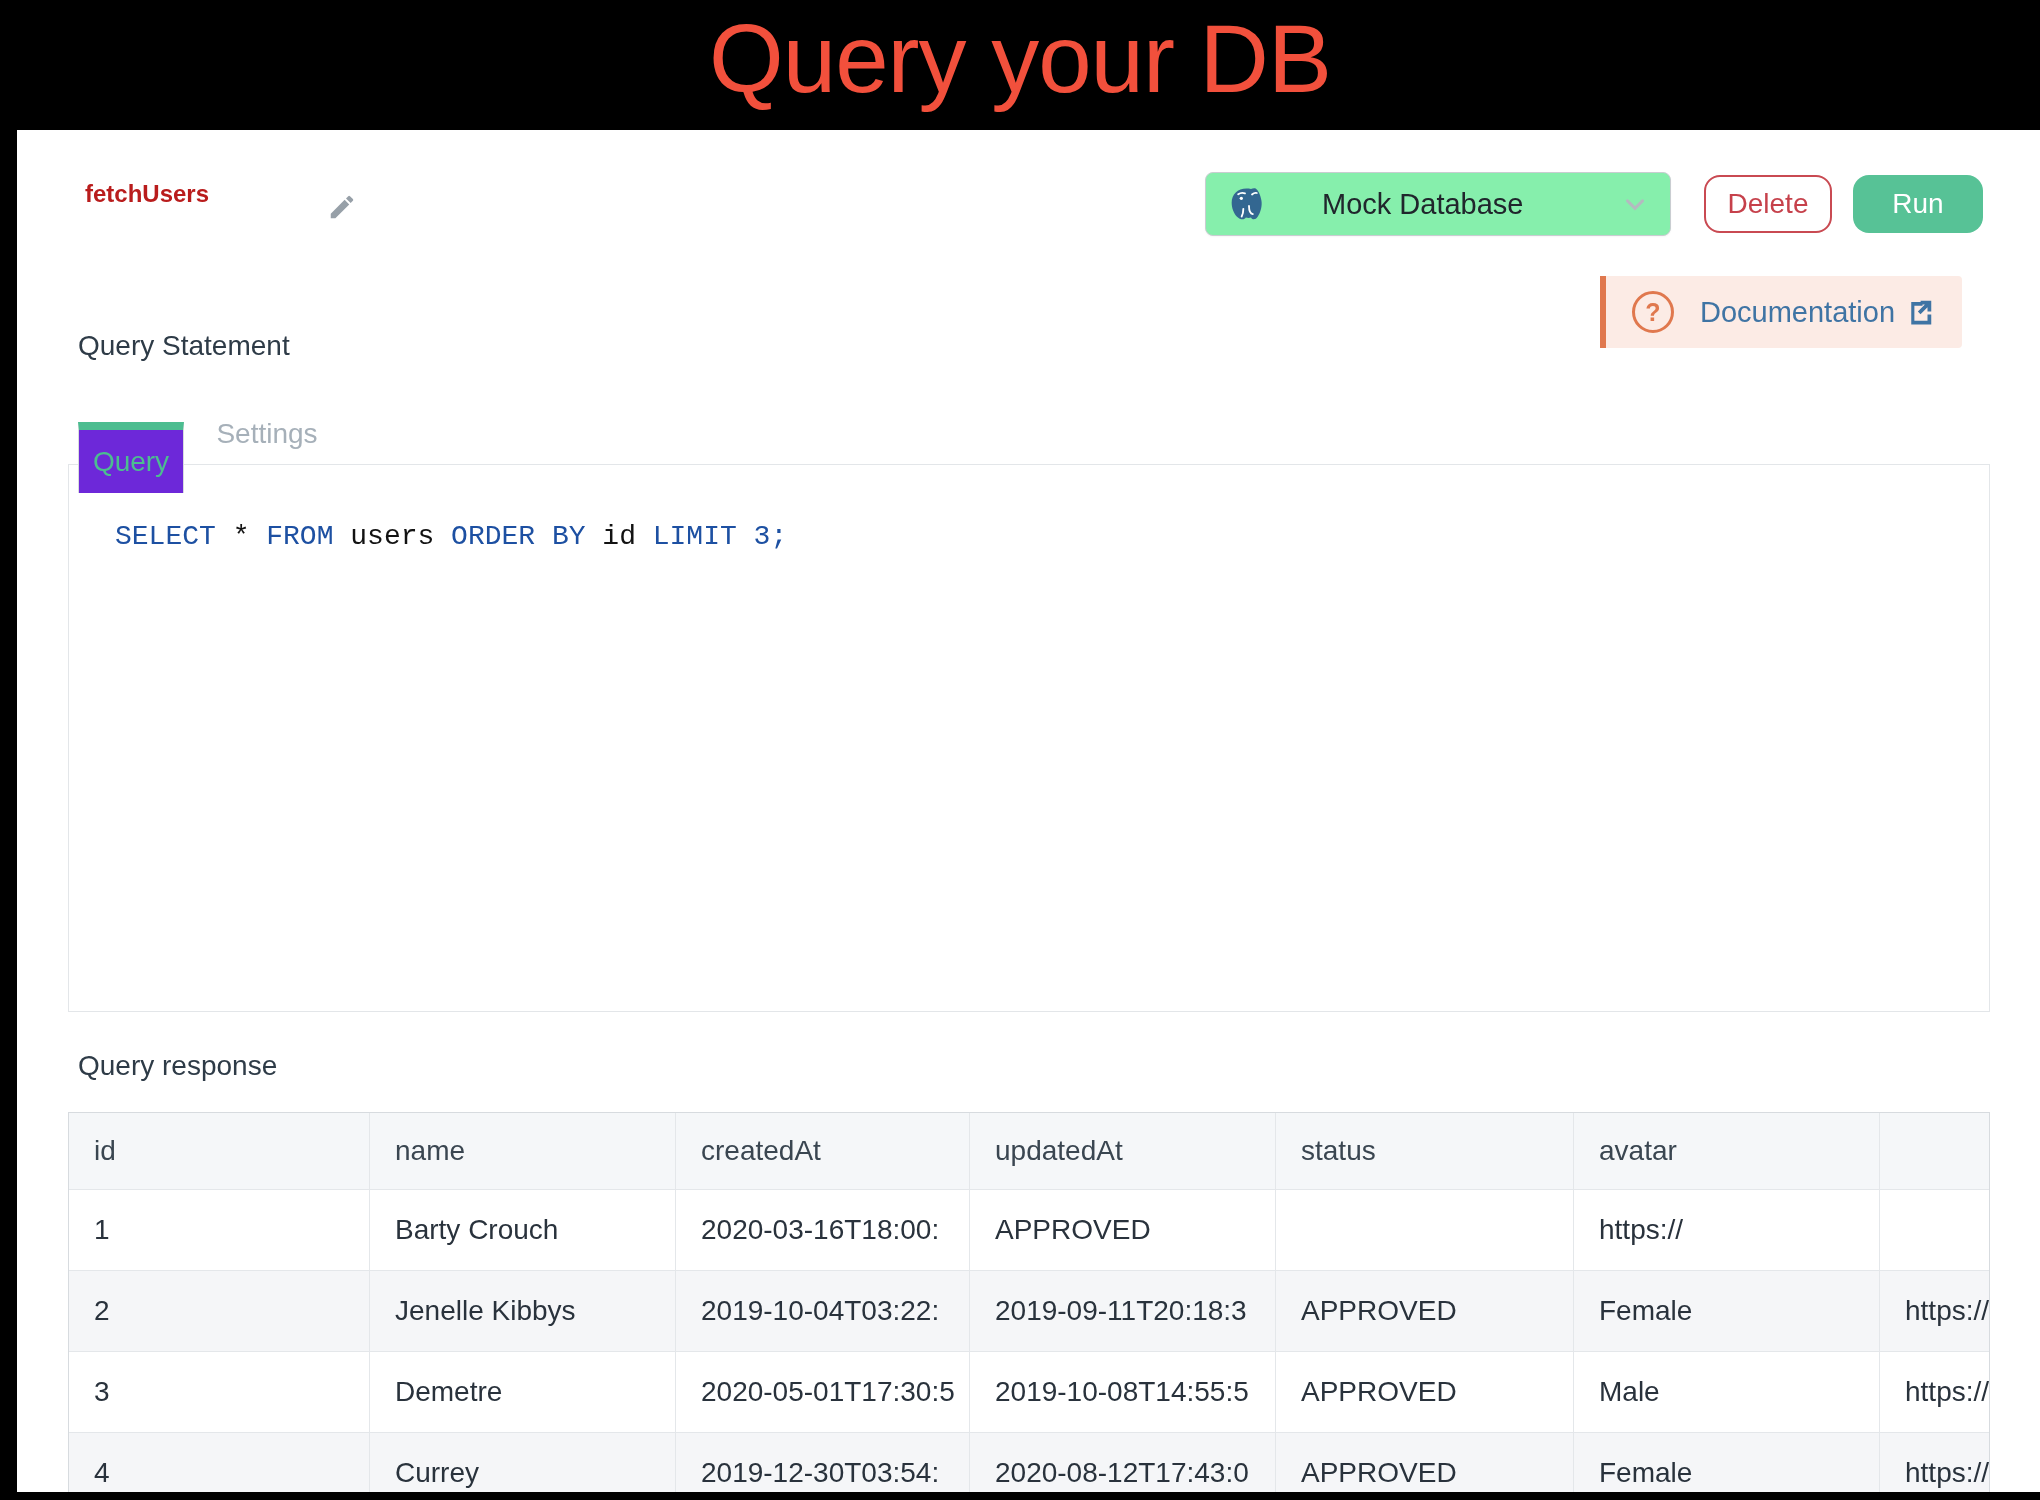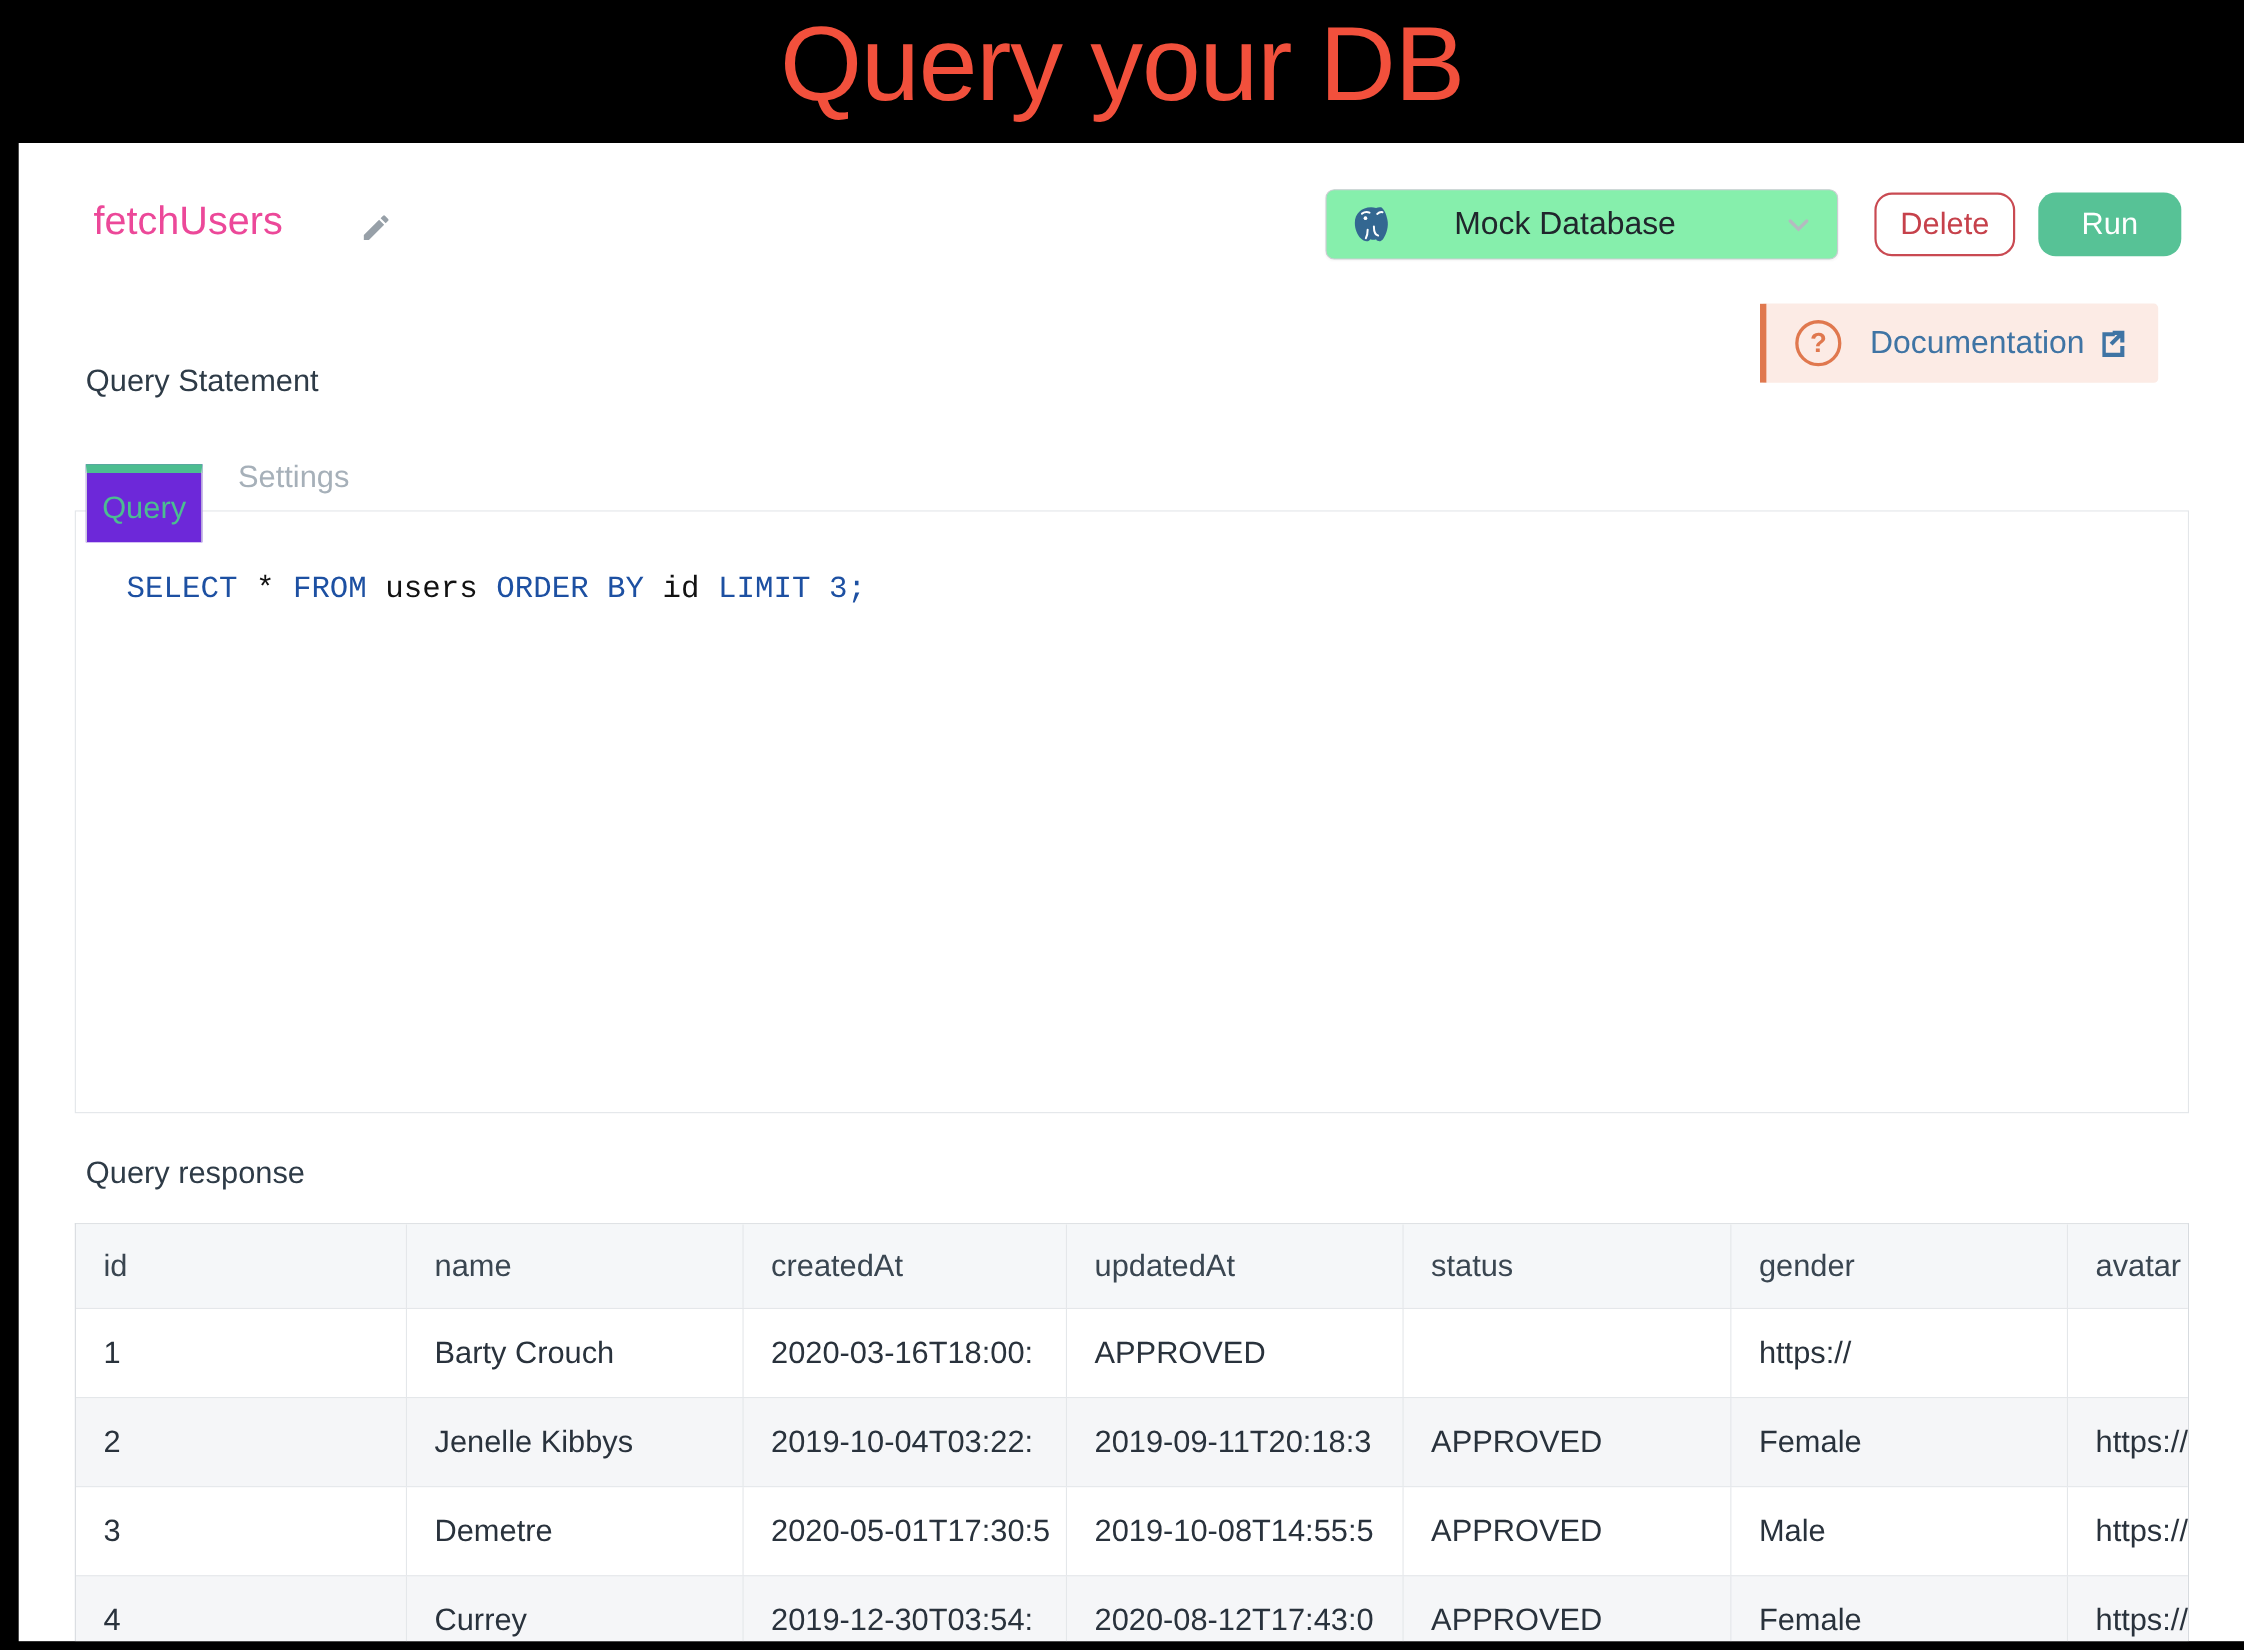--- a/index.html
+++ b/index.html
@@ -5,21 +5,21 @@
   html,body{margin:0;padding:0;background:#000;}
   .page{position:relative;width:2040px;height:1500px;background:#000;overflow:hidden;
         font-family:"Liberation Sans",sans-serif;}
   
   .banner{position:absolute;left:0;top:0;width:100%;height:130px;background:#000;
           display:flex;align-items:flex-start;justify-content:center;overflow:hidden;}
   .banner-title{color:#f2503c;font-size:96px;font-weight:500;line-height:118px;letter-spacing:-1px;}
   
   .content{position:absolute;left:17px;top:130px;right:0;bottom:8px;background:#fff;overflow:hidden;}
   
-  .query-name{position:absolute;left:68px;top:50px;font-size:36px;font-weight:400;color:#ec4899;}
+  .query-name{position:absolute;left:68px;top:50px;font-size:24px;font-weight:700;color:#b91c1c;}
   .pencil{position:absolute;left:310px;top:62px;width:30px;height:30px;cursor:pointer;}
   .db-select{position:absolute;left:1188px;top:42px;width:466px;height:64px;border:1.5px solid #c9cdd1;
              border-radius:8px;background:#86efac;display:flex;align-items:center;box-sizing:border-box;
              padding:0 20px;cursor:pointer;box-shadow:0 1px 2px rgba(0,0,0,.04);gap:40px;}
   .db-label{font-size:29px;color:#20262c;margin-left:16px;flex:1;}
   .btn{position:absolute;top:45px;height:58px;border-radius:16px;font-size:28px;display:flex;
        align-items:center;justify-content:center;box-sizing:border-box;cursor:pointer;}
   .btn-delete{left:1687px;width:128px;background:#fff;border:2px solid #c94a52;color:#c6414b;}
   .btn-run{left:1836px;width:130px;background:#57c296;border:none;color:#fff;}
   
@@ -120,21 +120,20 @@
 
     <div class="section-label lbl-response">Query response</div>
 
     <div class="rtable" id="response-table">
         <div class="trow header">
           <div class="tcell">id</div>
           <div class="tcell">name</div>
           <div class="tcell">createdAt</div>
           <div class="tcell">updatedAt</div>
           <div class="tcell">status</div>
-          <div class="tcell">gender</div>
           <div class="tcell">avatar</div>
         </div>
         <div class="trow">
           <div class="tcell">1</div>
           <div class="tcell">Barty Crouch</div>
           <div class="tcell">2020-03-16T18:00:</div>
           <div class="tcell">APPROVED</div>
           <div class="tcell"></div>
           <div class="tcell">https://</div>
         </div>

